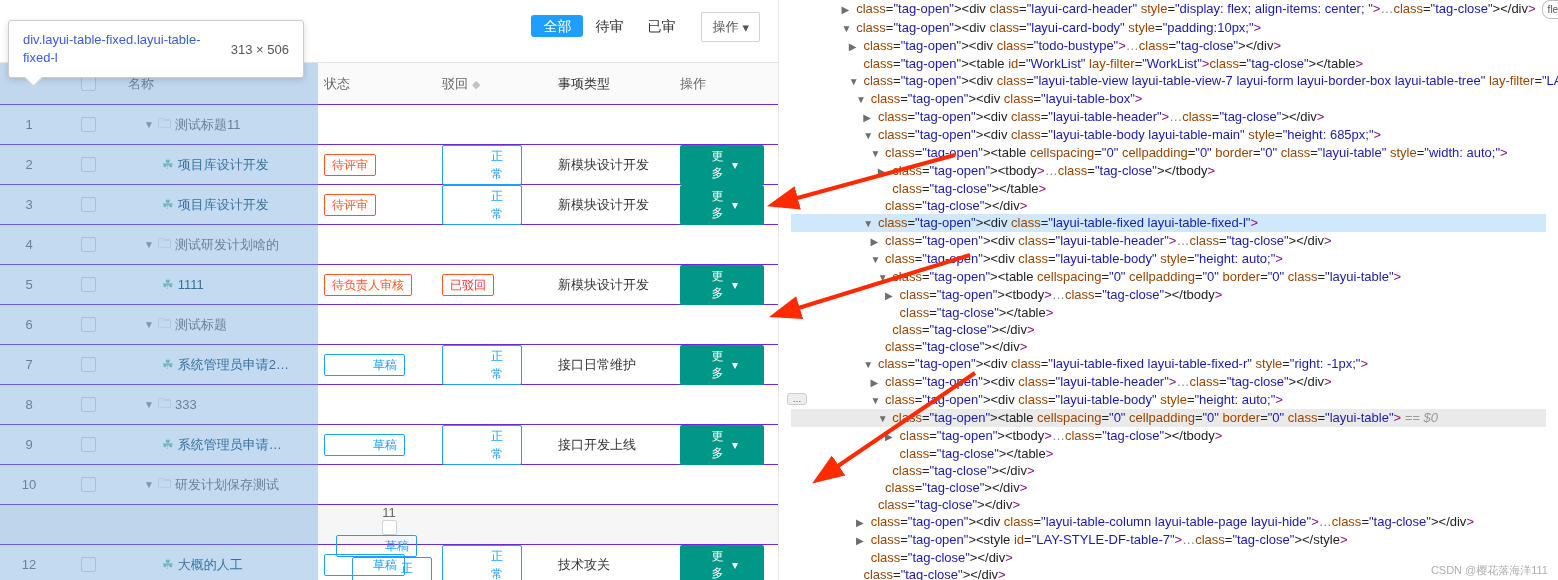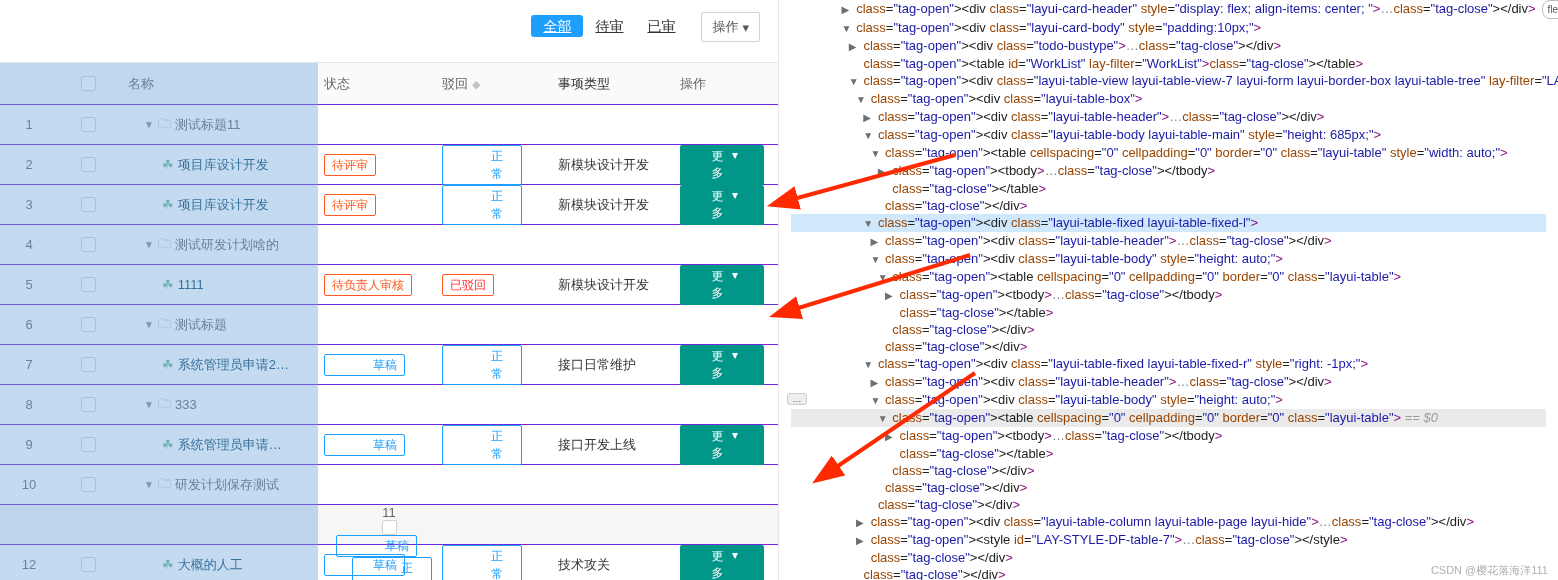--- a/index.html
+++ b/index.html
@@ -8,21 +8,21 @@
 .right-pane { width: 779px; background: #fff; font-family: Consolas, Menlo, monospace; font-size: 13px; padding: 0 12px; overflow: hidden; position: relative; }
 
 
 .tooltip { position: absolute; top: 20px; left: 8px; background: #fff; border: 1px solid #ccc; border-radius: 3px; box-shadow: 0 2px 6px rgba(0,0,0,.15); padding: 10px 14px; font-size: 13px; z-index: 20; display: flex; align-items: center; gap: 30px; width: 296px; }
 .tooltip .sel { color: #3b5bdb; font-weight: 500; line-height: 1.4; }
 .tooltip .dim { color: #555; white-space: nowrap; }
 .tooltip::after { content: ""; position: absolute; bottom: -7px; left: 18px; width: 12px; height: 12px; background: #fff; border-right: 1px solid #ccc; border-bottom: 1px solid #ccc; transform: rotate(45deg); }
 
 
 .toolbar { position: absolute; top: 12px; right: 18px; display: flex; align-items: center; gap: 14px; font-size: 14px; z-index: 5; }
-.tb-tab { padding: 3px 12px; border-radius: 3px; color: #333; cursor: pointer; text-decoration: underline; }
+.tb-tab { padding: 3px 12px; border-radius: 3px; color: #333; cursor: pointer; }
 .tb-tab.active { background: #1E9FFF; color: #fff; }
 .tb-op { border: 1px solid #d2d2d2; padding: 5px 10px; border-radius: 2px; color: #555; display: flex; align-items: center; gap: 4px; cursor: pointer; font-size: 13px; }
 
 
 .tbl { position: absolute; top: 62px; left: 0; right: 0; border-top: 1px solid #e6e6e6; }
 .row { display: flex; border-bottom: 1px solid #6d28d9; height: 40px; align-items: center; font-size: 13px; }
 .row.head { height: 42px; color: #666; font-weight: 500; background: #fafafa; }
 .c-idx { width: 58px; text-align: center; color: #666; }
 .c-chk { width: 60px; display: flex; justify-content: center; }
 .chk { width: 15px; height: 15px; border: 1px solid #d2d2d2; border-radius: 2px; background: #fff; }
@@ -39,21 +39,21 @@
 .leaf-ic { color: #76c19a; }
 .name-link { color: #0c4a6e; cursor: pointer; }
 .name-tree { color: #666; }
 .indent1 { padding-left: 12px; }
 .indent2 { padding-left: 30px; }
 
 .tag { display: inline-block; border: 1px solid; border-radius: 2px; padding: 1px 7px; font-size: 12px; line-height: 18px; }
 .tag.orange { color: #FF5722; border-color: #FF5722; }
 .tag.blue { color: #1E9FFF; border-color: #1E9FFF; padding-left: 48px; }
 .tag.red { color: #FF3030; border-color: #FF5722; }
-.btn-more { background: #009688; color: #fff; border: none; border-radius: 2px; padding: 3px 26px; font-size: 12px; display: inline-flex; align-items: flex-start; gap: 3px; cursor: pointer; }
+.btn-more { background: #009688; color: #fff; border: none; border-radius: 2px; padding: 3px 26px; font-size: 12px; display: inline-flex; align-items: center; gap: 3px; cursor: pointer; }
 .btn-more.gray { background: #ccc; color: #fff; }
 .sort-ic { color: #c2c2c2; font-size: 11px; margin-left: 4px; }
 
 
 .code-line { white-space: pre; color: #222; line-height: 17px; }
 .pad { display: inline-block; }
 .tri { color: #6e6e6e; cursor: pointer; display: inline-block; width: 11px; font-size: 10px; }
 .tag-open, .tag-close { color: #881280; }
 .attr-n { color: #994500; }
 .attr-v { color: #1a1aa6; }
@@ -66,20 +66,24 @@
 
 .watermark { position: absolute; bottom: 2px; right: 10px; color: rgba(120,120,120,.6); font-size: 11px; font-family: sans-serif; }
 
 
 .arrow-svg { position: absolute; top: 0; left: 0; pointer-events: none; z-index: 30; }
 </style>
 </head>
 <body>
 
 <div class="left-pane">
+  <div class="tooltip">
+    <span class="sel">div.layui-table-fixed.layui-table-fixed-l</span>
+    <span class="dim">313 × 506</span>
+  </div>
 
   <div class="toolbar">
     <span id="tb-tabs"><span class="tb-tab active">全部</span><span class="tb-tab">待审</span><span class="tb-tab">已审</span></span>
     <span class="tb-op">
       <span>操作</span>
       <span>▾</span>
     </span>
   </div>
 
   <div class="tbl">

